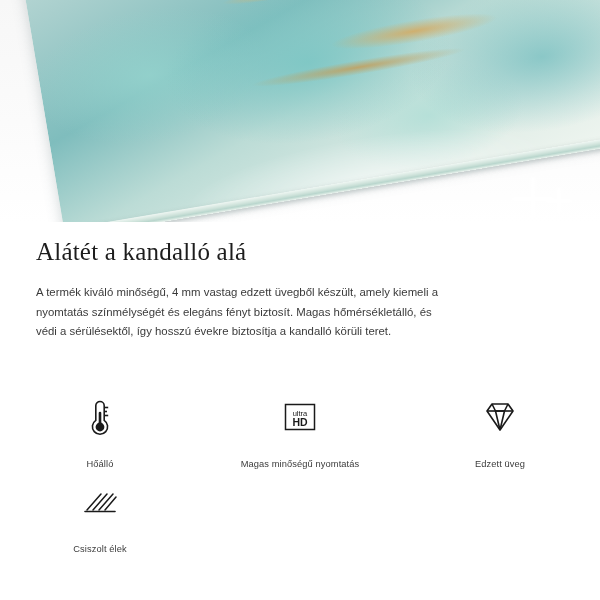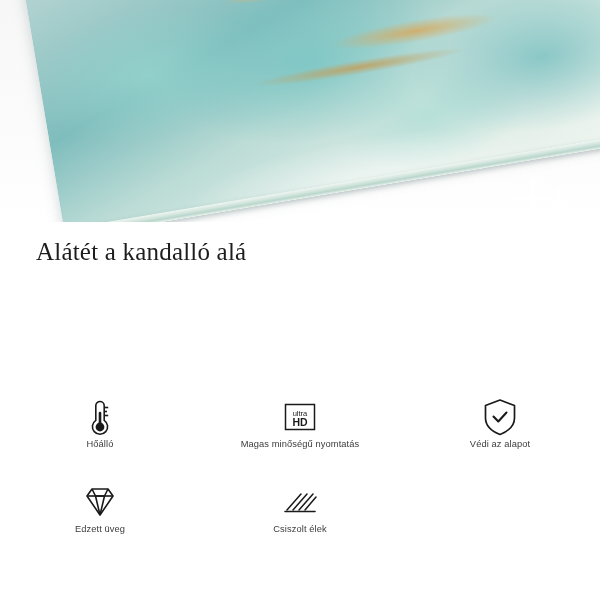--- a/index.html
+++ b/index.html
@@ -154,20 +154,21 @@
     display: grid;
     grid-template-columns: repeat(3, 1fr);
     grid-auto-rows: 75px;
     row-gap: 10px;
   }
   .feature {
     display: flex;
     flex-direction: column;
     align-items: center;
     justify-content: flex-start;
+    gap: 20px;
   }
   .feature .glyph {
     height: 44px;
     display: flex;
     align-items: center;
     justify-content: center;
   }
   .feature .caption {
     font-size: 9.3px;
     color: #3b3b3b;
@@ -196,20 +197,21 @@
     <div class="sparkle sp2">
       <i class="h"></i>
         <i class="v"></i>
     </div>
   </div>
 
   <div class="content">
     <h1 class="headline">
       <span>Alátét a kandalló alá</span>
     </h1>
+    <p class="body-copy">A termék kiváló minőségű, 4 mm vastag edzett üvegből készült, amely kiemeli a nyomtatás színmélységét és elegáns fényt biztosít. Magas hőmérsékletálló, és védi a sérülésektől, így hosszú évekre biztosítja a kandalló körüli teret.</p>
   </div>
 
   <div class="features">
 
     <div class="feature">
       <span class="glyph">
         <svg width="34" height="42" viewBox="0 0 34 42">
           <g fill="none" stroke="#1a1a1a" stroke-width="1.6">
             <path d="M17 5.5 a4.2 4.2 0 0 1 4.2 4.2 v14.6 a7.6 7.6 0 1 1 -8.4 0 V9.7 A4.2 4.2 0 0 1 17 5.5 z"></path>
             <line x1="21.2" y1="11.5" x2="25.2" y2="11.5"></line>
@@ -227,29 +229,20 @@
       <span class="glyph">
         <svg width="40" height="40" viewBox="0 0 40 40">
           <rect x="5.5" y="7.5" width="29" height="25" fill="none" stroke="#1a1a1a" stroke-width="1.5"></rect>
           <text x="20" y="18.5" text-anchor="middle" font-family="Liberation Sans, sans-serif" font-size="7.5" fill="#1a1a1a">ultra</text>
           <text x="20" y="28.5" text-anchor="middle" font-family="Liberation Sans, sans-serif" font-size="10.5" font-weight="bold" fill="#1a1a1a">HD</text>
         </svg>
       </span>
       <span class="caption">Magas minőségű nyomtatás</span>
     </div>
 
-    <div class="feature">
-      <span class="glyph">
-        <svg width="40" height="42" viewBox="0 0 40 42">
-          <path d="M20 4 L34.5 9.5 V22 c0 8.5 -7 13.5 -14.5 16.5 C12.5 35.5 5.5 30.5 5.5 22 V9.5 Z" fill="none" stroke="#1a1a1a" stroke-width="1.7" stroke-linejoin="round"></path>
-          <path d="M13.5 20.5 l4.8 5 8.2 -9" fill="none" stroke="#1a1a1a" stroke-width="2.1" stroke-linecap="round" stroke-linejoin="round"></path>
-        </svg>
-      </span>
-      <span class="caption">Védi az alapot</span>
-    </div>
 
     <div class="feature">
       <span class="glyph">
         <svg width="40" height="36" viewBox="0 0 40 36">
           <g fill="none" stroke="#1a1a1a" stroke-width="1.6" stroke-linejoin="round">
             <path d="M7 12 L12 5 H28 L33 12 L20 31 Z"></path>
             <path d="M7 12 H33"></path>
             <path d="M12 5 L15.5 12 L20 31"></path>
             <path d="M28 5 L24.5 12 L20 31"></path>
             <path d="M15.5 12 H24.5"></path>

